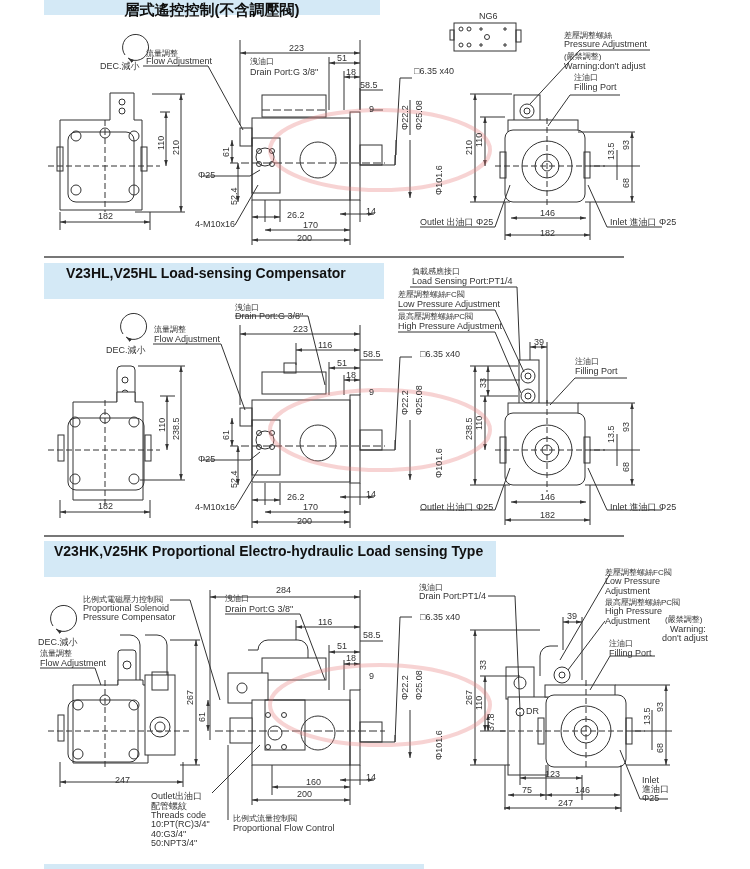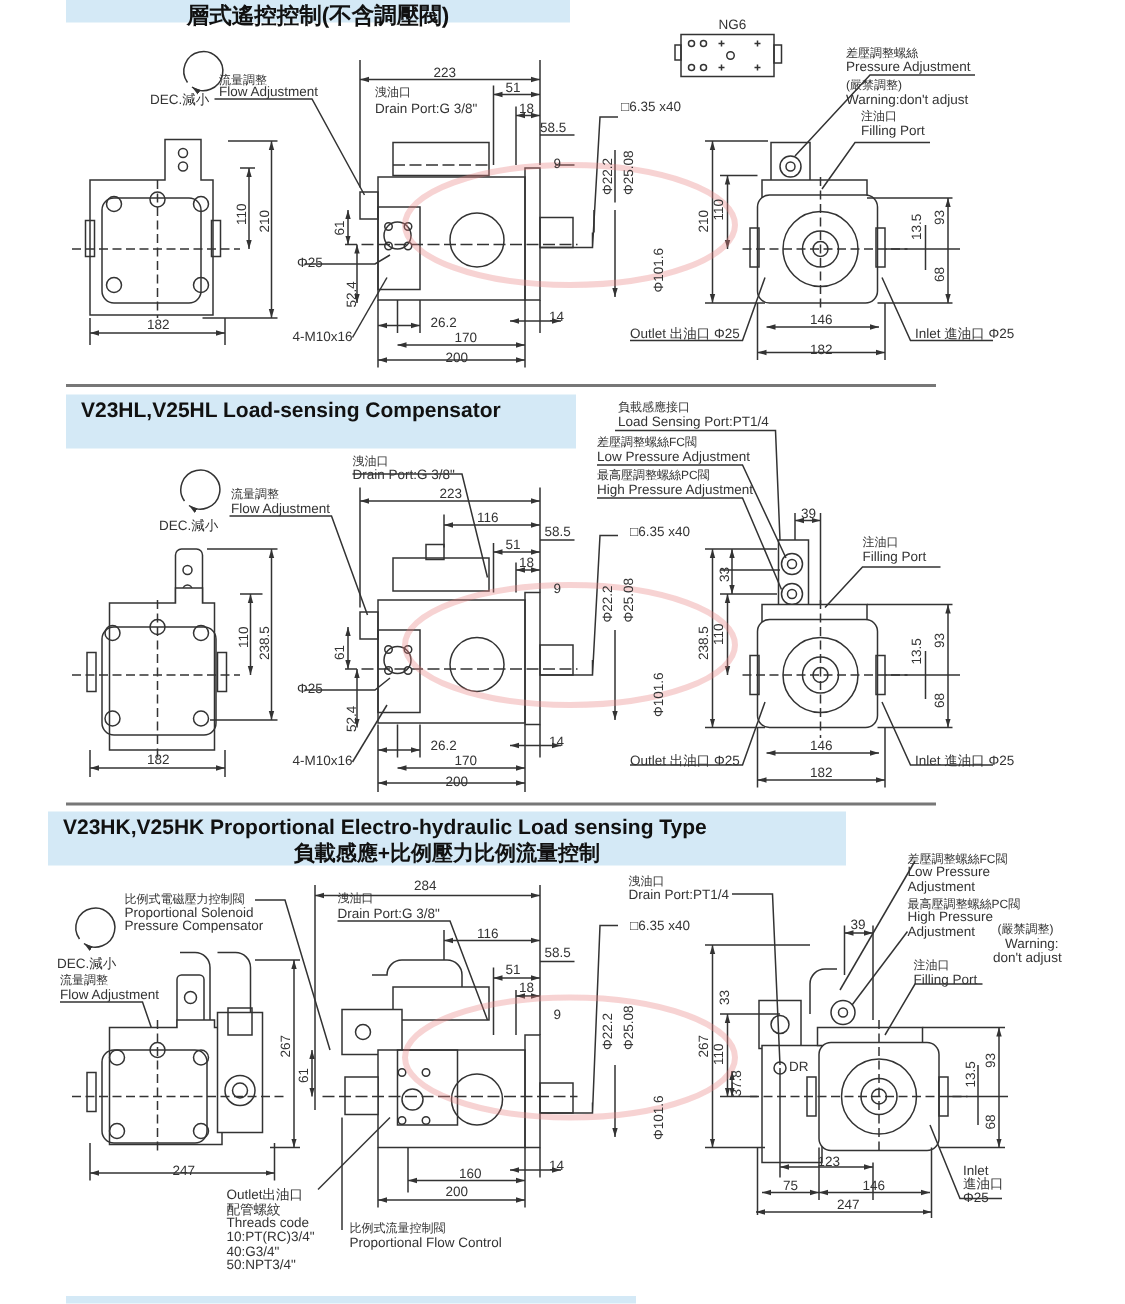--- a/index.html
+++ b/index.html
@@ -13,27 +13,26 @@
 </style>
 </head>
 <body>
 
 <div class="banner" style="left:44px;top:0;width:336px;height:15px;">
   <div class="t" style="top:1px;font-size:15px;">層式遙控控制(不含調壓閥)</div>
 </div>
 <div class="rule" style="left:44px;top:256px;width:580px;"></div>
 
 <div class="banner" style="left:44px;top:263px;width:340px;height:36px;">
-  <div class="t" style="top:2px;font-size:14px;text-align:left;left:10px;">V23HL,V25HL Load-sensing Compensator</div>
+  <div class="t" style="top:2px;font-size:14px;text-align:left;left:22px;">V23HL,V25HL Load-sensing Compensator</div>
 </div>
 <div class="rule" style="left:44px;top:535px;width:580px;"></div>
 
-<div class="banner" style="left:32px;top:541px;width:532px;height:36px;">
+<div class="banner" style="left:44px;top:541px;width:452px;height:36px;">
   <div class="t" style="top:2px;font-size:14px;text-align:left;left:10px;">V23HK,V25HK Proportional Electro-hydraulic Load sensing Type</div>
-  <div class="t" style="top:19px;font-size:14px;">負載感應+比例壓力比例流量控制</div>
 </div>
 
 <div class="banner" style="left:44px;top:864px;width:380px;height:10px;"></div>
 
 <svg width="750" height="869" viewBox="0 0 750 869">
   <defs>
     <marker id="ar" viewBox="0 0 10 10" refX="10" refY="5" markerWidth="6" markerHeight="6" orient="auto-start-reverse">
       <path d="M0,2 L10,5 L0,8 z" fill="#333"></path>
     </marker>
   </defs>

